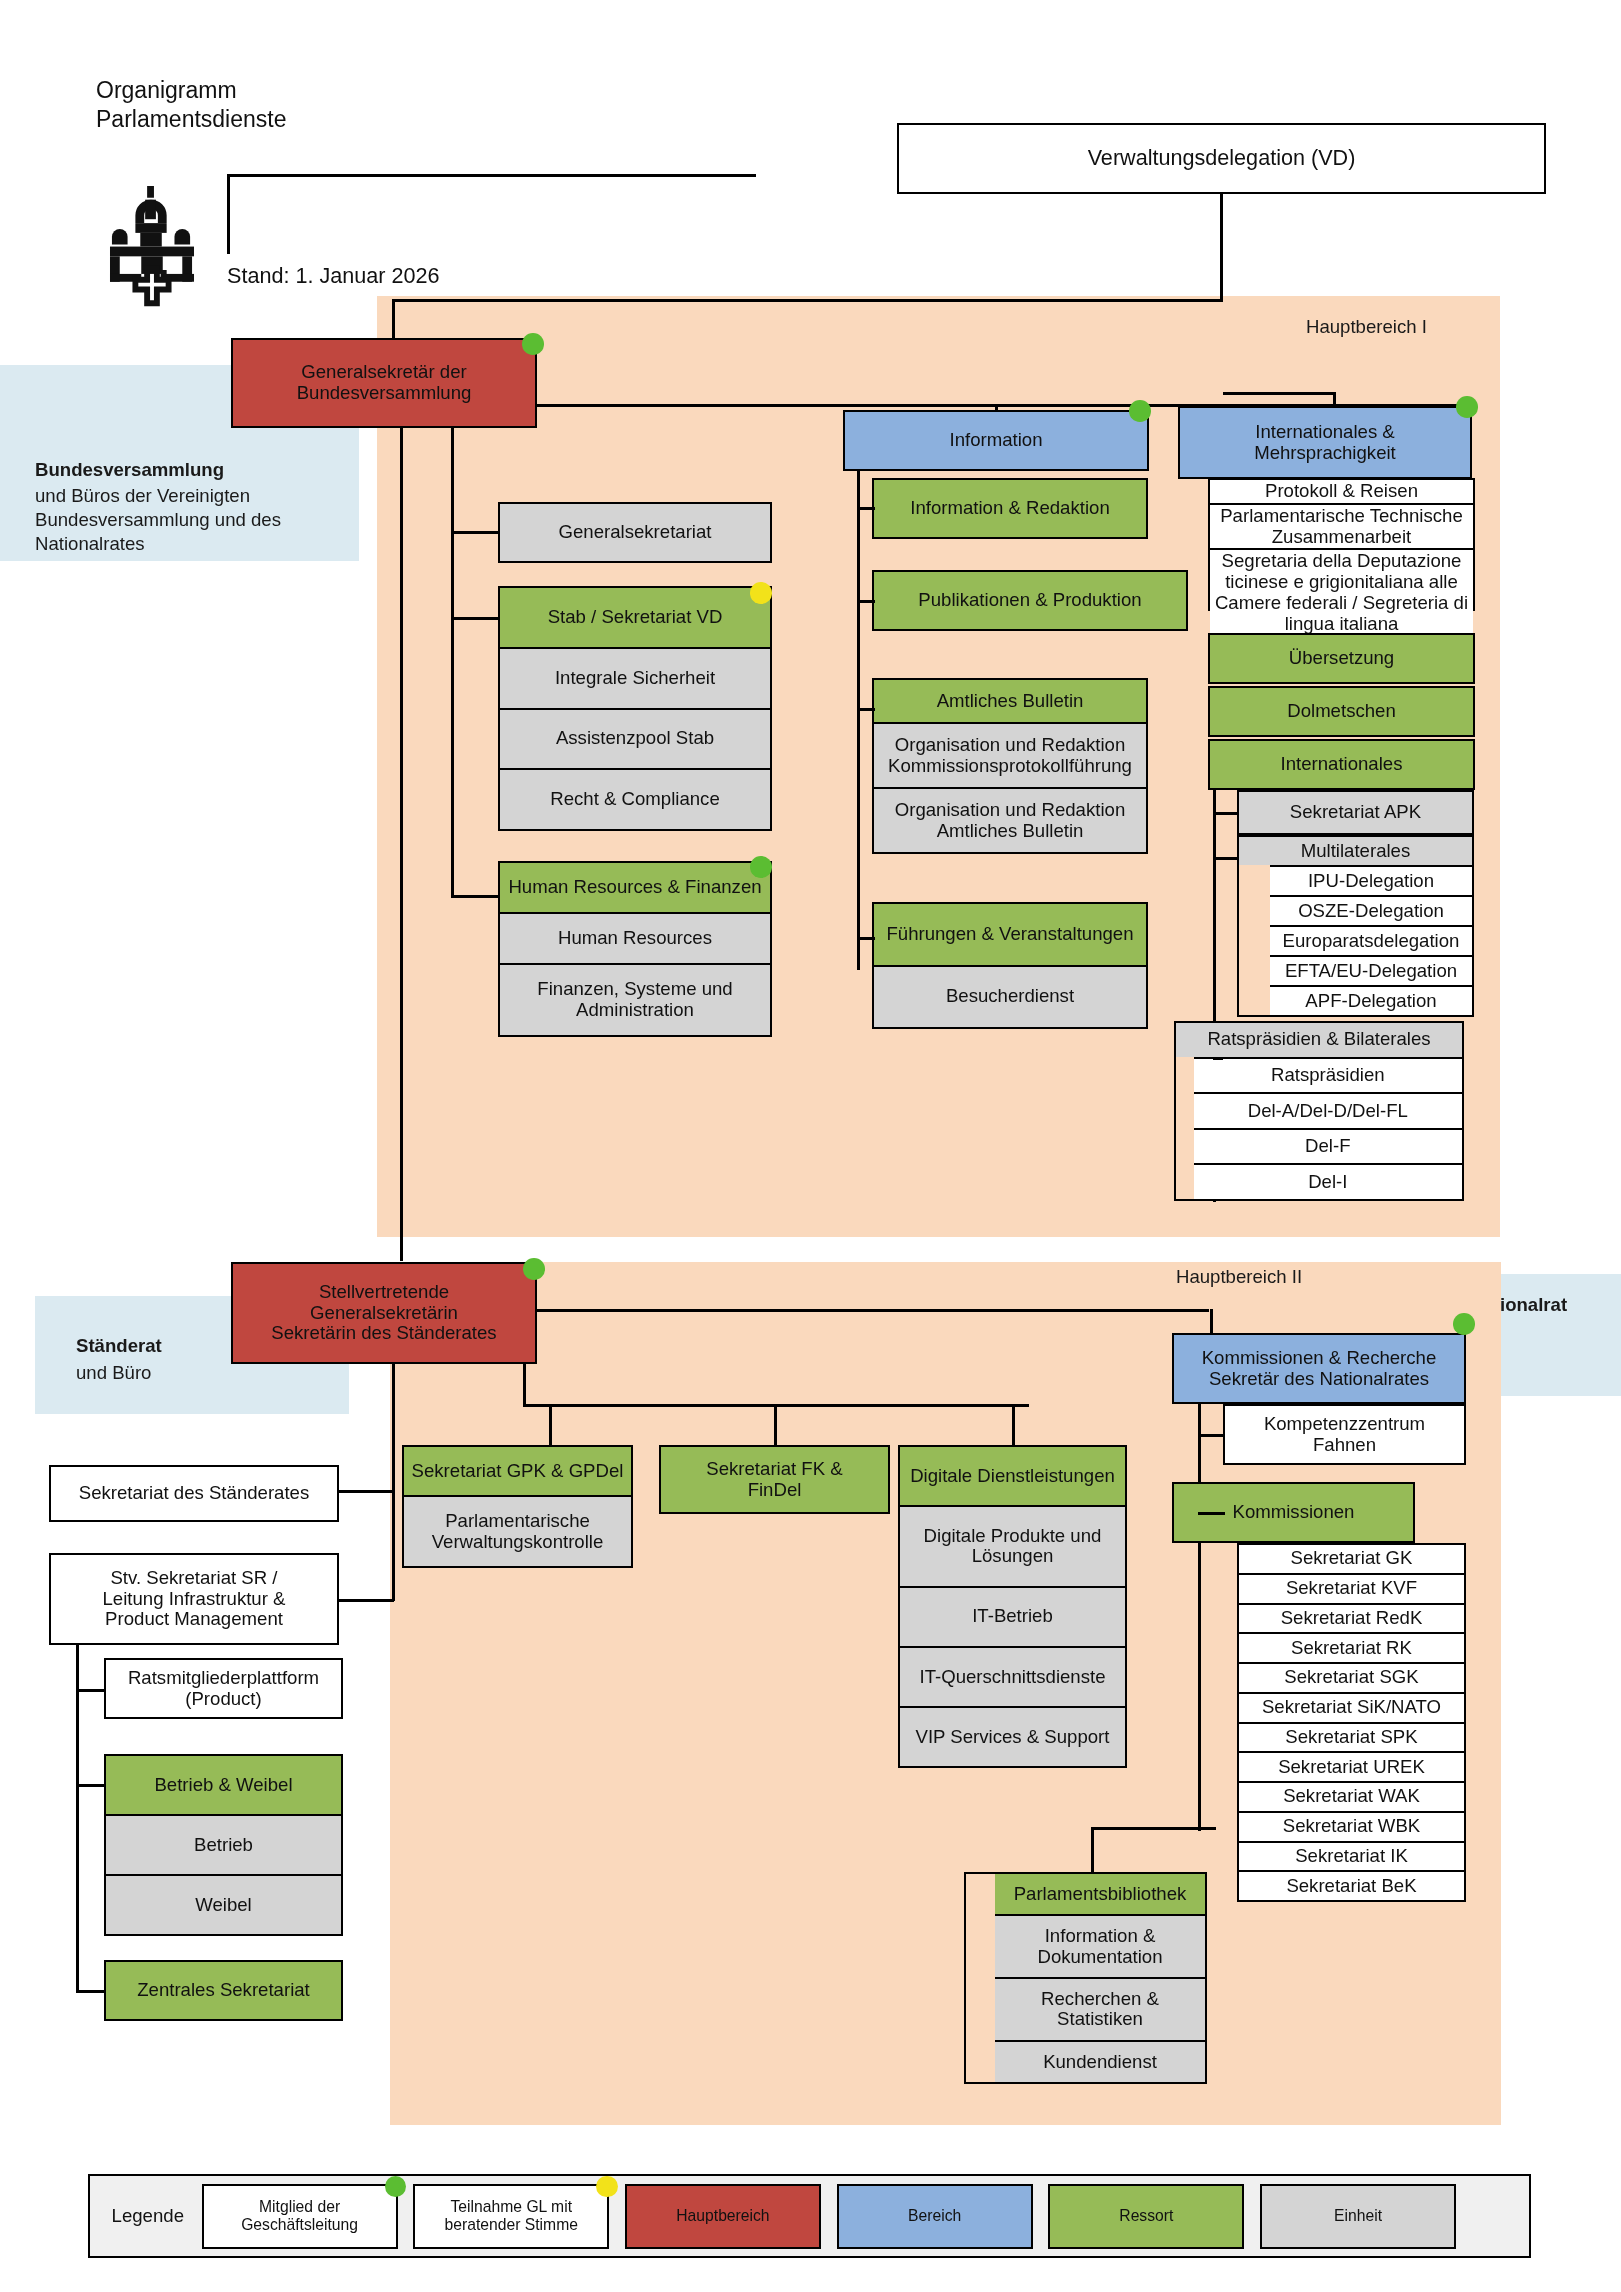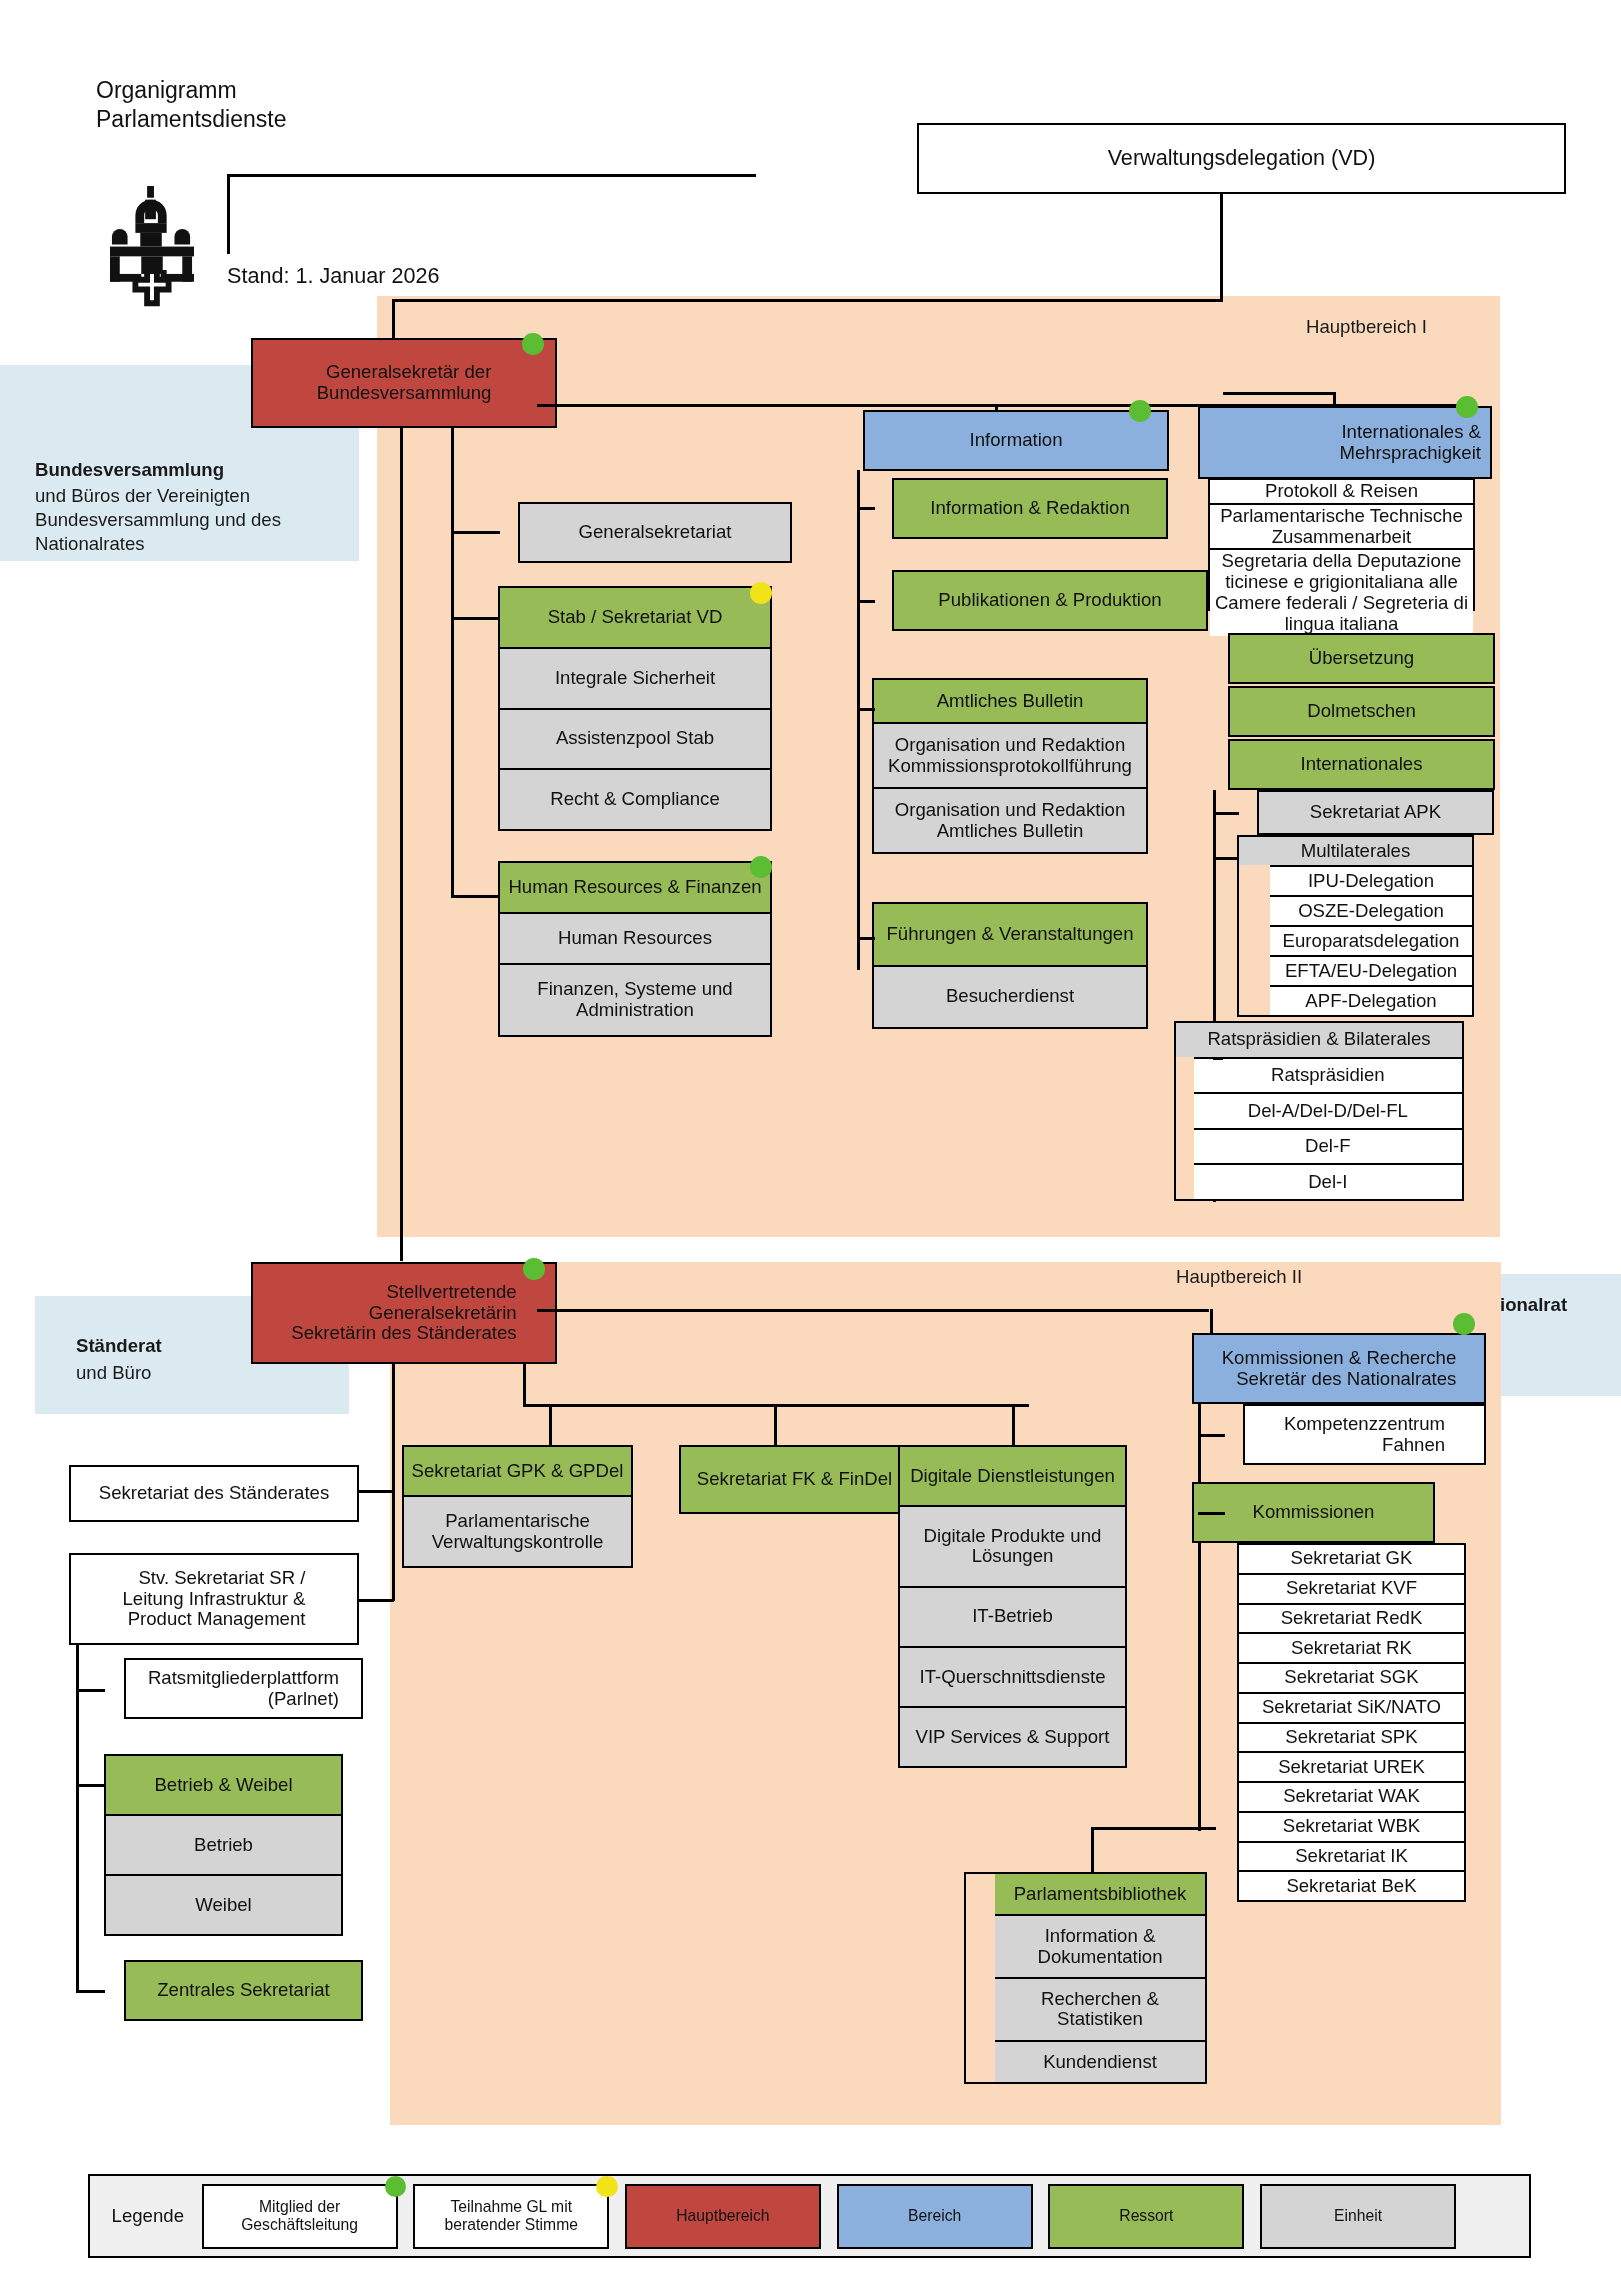--- a/index.html
+++ b/index.html
@@ -15,22 +15,22 @@
   .region-blue { background:#dbeaf1; position:absolute; }
   .region-label {
     position:absolute; font-size:18.6px; color:#1a1a1a;
     white-space:nowrap;
   }
 
   
   .node {
     position:absolute; border:2.9px solid #000;
     display:flex; align-items:center; justify-content:center;
-    text-align:right; line-height:1.12;
-    color:#111; font-size:18.6px; padding:1px 9px;margin-left:20px;
+    text-align:center; line-height:1.12;
+    color:#111; font-size:18.6px; padding:1px 19px;
   }
   .n-haupt  { background:#c0473f; color:#111; }
   .n-bereich{ background:#8cb0dd; }
   .n-ressort{ background:#96bb57; }
   .n-einheit{ background:#d4d4d4; }
   .n-white  { background:#ffffff; }
 
   .small  { font-size:15.7px; }
   .xsmall { font-size:13.7px; }
   .tiny   { font-size:12.7px; }
@@ -278,21 +278,21 @@
   <div class="node n-white" style="left:49px; top:1553px; width:290px; height:92px; white-space:pre-line;">
     <span>Stv. Sekretariat SR /
 Leitung Infrastruktur &amp;
 Product Management</span>
   </div>
 
   <div class="ln lnv" style="left:76px; top:1645px; height:345px;"></div>
 
   <div class="node n-white" style="left:104px; top:1658px; width:239px; height:61px; white-space:pre-line;">
     <span>Ratsmitgliederplattform
-(Parlnet)</span>
+(Product)</span>
   </div>
   <div class="ln lnh" style="left:76px; top:1689px; width:29px;"></div>
 
   <div class="stack" style="left:104px; top:1754px; width:239px; height:182px;">
     <div class="row n-ressort">Betrieb &amp; Weibel</div>
     <div class="row n-einheit">Betrieb</div>
     <div class="row n-einheit">Weibel</div>
   </div>
   <div class="ln lnh" style="left:76px; top:1784px; width:29px;"></div>
 

